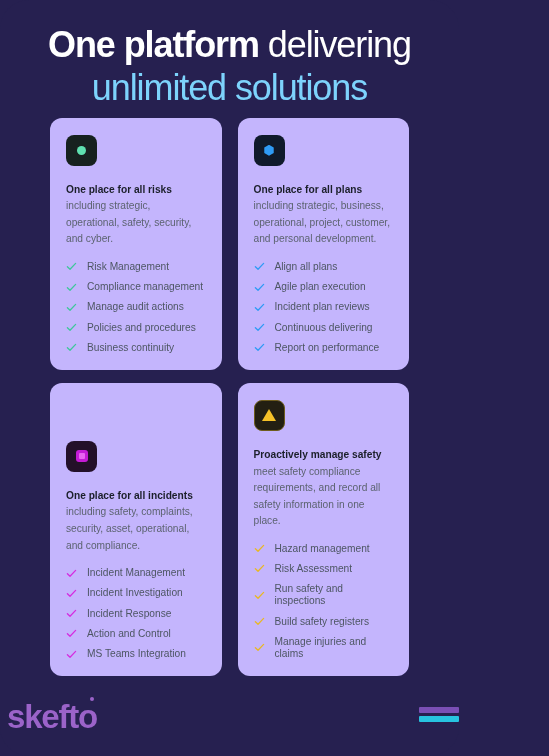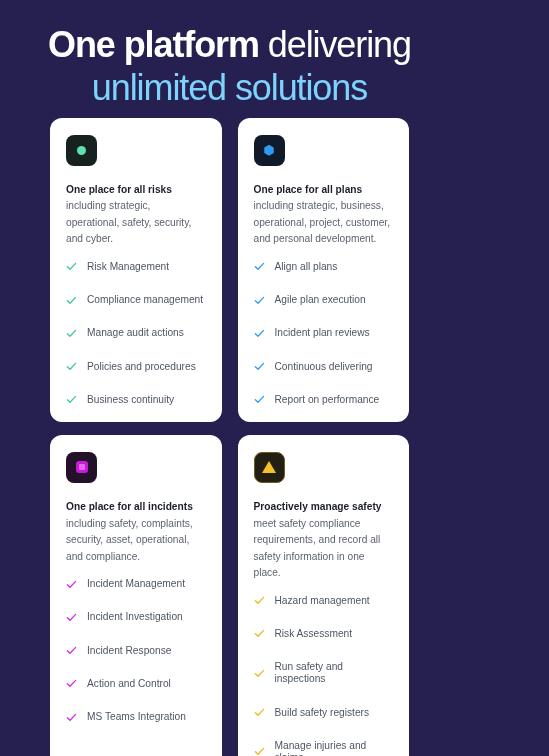--- a/index.html
+++ b/index.html
@@ -32,24 +32,24 @@
   .grid {
     flex:1;
     display:grid;
     grid-template-columns:1fr 1fr;
     grid-template-rows:auto auto;
     gap:13px 16px;
     padding:0 50px;
     align-content:start;
   }
   .card {
-    background:#ffffff;
+    background:#c4b5fd;
     border-radius:12px;
     padding:17px 16px 16px 16px;
-    display:flex; flex-direction:column;
+    display:flex; flex-direction:column;justify-content:flex-end;
   }
   .card.row1 { min-height:248px; }
   .card.row2 { min-height:248px; }
 
   
   .icon-tile {
     width:31px; height:31px;
     border-radius:8px;
     display:flex; align-items:center; justify-content:center;
     margin-bottom:16px;
@@ -88,21 +88,21 @@
   
   .card-desc {
     font-size:10.2px;
     line-height:1.62;
     color:#5c6370;
     margin-bottom:13px;
   }
   .card-desc b { color:#1b1f2a; font-weight:bold; }
 
   
-  .feat-list { list-style:none; display:flex; flex-direction:column; gap:21px; }
+  .feat-list { list-style:none; display:flex; flex-direction:column; gap:8px; }
   .feat-item { display:flex; align-items:center; gap:10px; }
   .feat-check { width:11px; height:11px; flex:none; display:block; }
   .feat-label { font-size:10.2px; color:#4d5663; line-height:1.2; }
 
   
   .footer {
     height:92px;
     display:flex; align-items:center; justify-content:space-between;
     gap:0;
     padding-left:7px;

